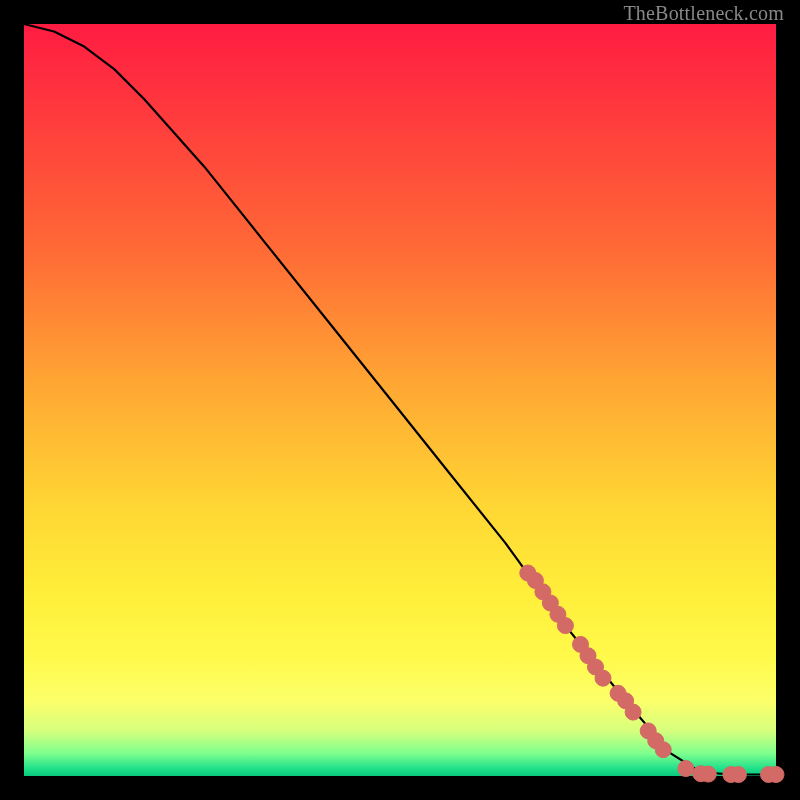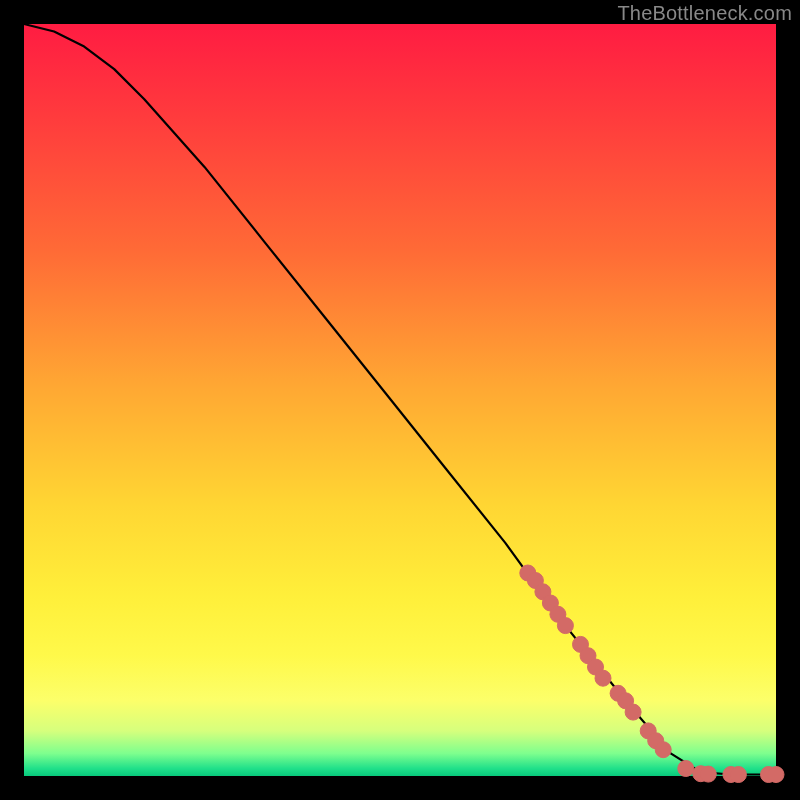--- a/index.html
+++ b/index.html
@@ -43,23 +43,23 @@
     position: absolute;
     left: 24px;
     top: 24px;
     width: 752px;
     height: 752px;
     overflow: visible;
   }
   .attribution {
     position: absolute;
     top: 2px;
-    right: 8px;
+    right: 16px;
     color: #888;
-    font-family: Liberation Sans, sans-serif;
+    font-family: Liberation Serif, serif;
     font-size: 20px;
     letter-spacing: 0.2px;
   }
 </style>
 </head>
 <body>
 
 <div class="frame">
   <div class="plot-area"></div>
 

